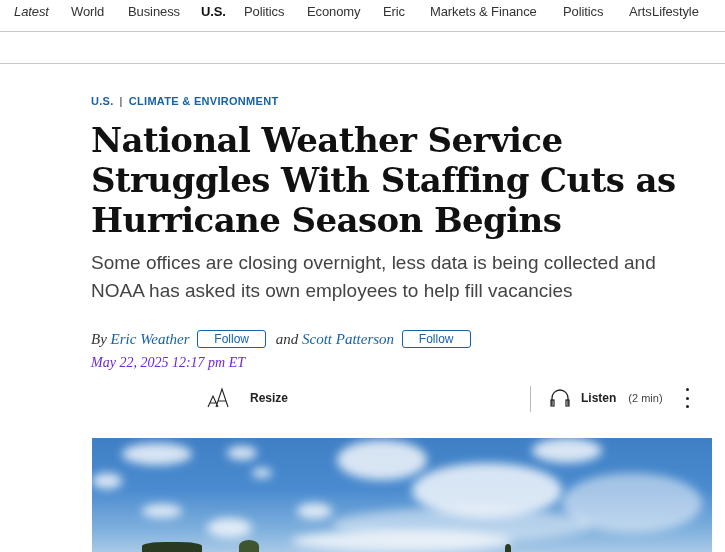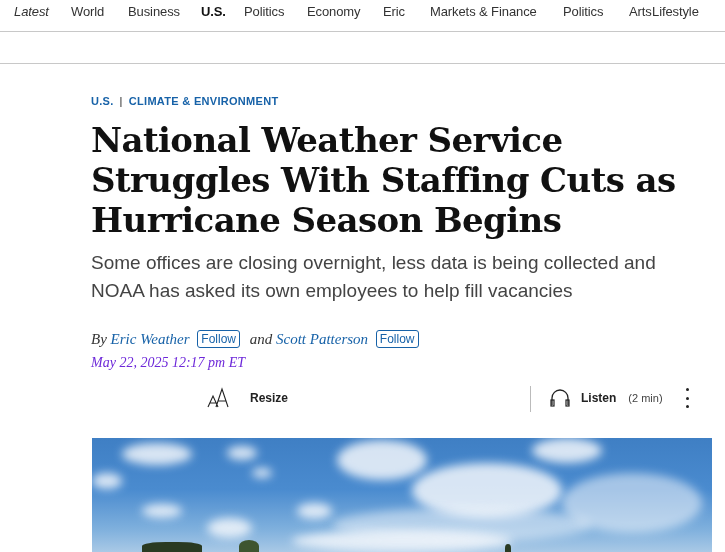--- a/index.html
+++ b/index.html
@@ -7,21 +7,21 @@
   .nav{position:absolute;left:0;top:0;width:725px;height:31px;border-bottom:1px solid #c8c8c8;white-space:nowrap;overflow:hidden;}
   .nav-item{position:absolute;top:4px;font-size:13px;color:#333;letter-spacing:-0.1px;}
   .nav-item.active{font-weight:bold;color:#111;}
   .subnav{position:absolute;left:0;top:32px;width:725px;height:31px;border-bottom:1px solid #c8c8c8;}
   .flags{position:absolute;left:91px;top:95px;font-size:11px;font-weight:bold;color:#1762a8;letter-spacing:0.3px;}
   .flags .sep{color:#222;font-weight:normal;margin:0 6px;}
   .headline{position:absolute;left:91px;top:120px;width:630px;font-family:"DejaVu Serif","Liberation Serif",serif;font-weight:bold;font-size:34px;line-height:40px;color:#111;letter-spacing:-0.6px;margin:0;}
   .dek{position:absolute;left:91px;top:249px;width:620px;font-size:19px;line-height:28px;color:#444;margin:0;}
   .byline{position:absolute;left:91px;top:330px;font-family:"Liberation Serif",serif;font-style:italic;font-size:15px;color:#333;}
   .byline .author{color:#1762a8;}
-  .follow{display:inline-block;font-family:"Liberation Sans",sans-serif;font-style:normal;font-size:12px;color:#1762a8;border:1px solid #1762a8;border-radius:3px;padding:1px 3px;margin:0 6px 0 4px;line-height:14px;vertical-align:1px;}
+  .follow{display:inline-block;font-family:"Liberation Sans",sans-serif;font-style:normal;font-size:12px;color:#1762a8;border:1px solid #1762a8;border-radius:3px;padding:1px 16px;margin:0 6px 0 4px;line-height:14px;vertical-align:1px;}
   .date{position:absolute;left:91px;top:355px;font-family:"Liberation Serif",serif;font-style:italic;font-size:14px;color:#6d28d9;}
   .toolbar{position:absolute;left:91px;top:380px;width:620px;height:36px;}
   .tool{position:absolute;top:0;height:36px;display:flex;align-items:center;font-size:12px;font-weight:bold;color:#222;cursor:pointer;}
   .tool svg{margin-right:10px;}
   .vdiv{position:absolute;left:439px;top:6px;width:1px;height:26px;background:#bbb;}
   .dur{font-weight:normal;color:#444;font-size:11px;margin-left:12px;}
   .more{position:absolute;left:590px;top:6px;width:12px;height:24px;display:flex;flex-direction:column;justify-content:space-between;align-items:center;padding:2px 0;box-sizing:border-box;cursor:pointer;}
   .more span{width:3px;height:3px;background:#222;border-radius:50%;}
   .hero{position:absolute;left:92px;top:438px;width:620px;height:114px;overflow:hidden;
     background:linear-gradient(180deg,#3f7fc4 0%,#4a8bcf 45%,#7fb0dd 80%,#a9c9e6 100%);}

